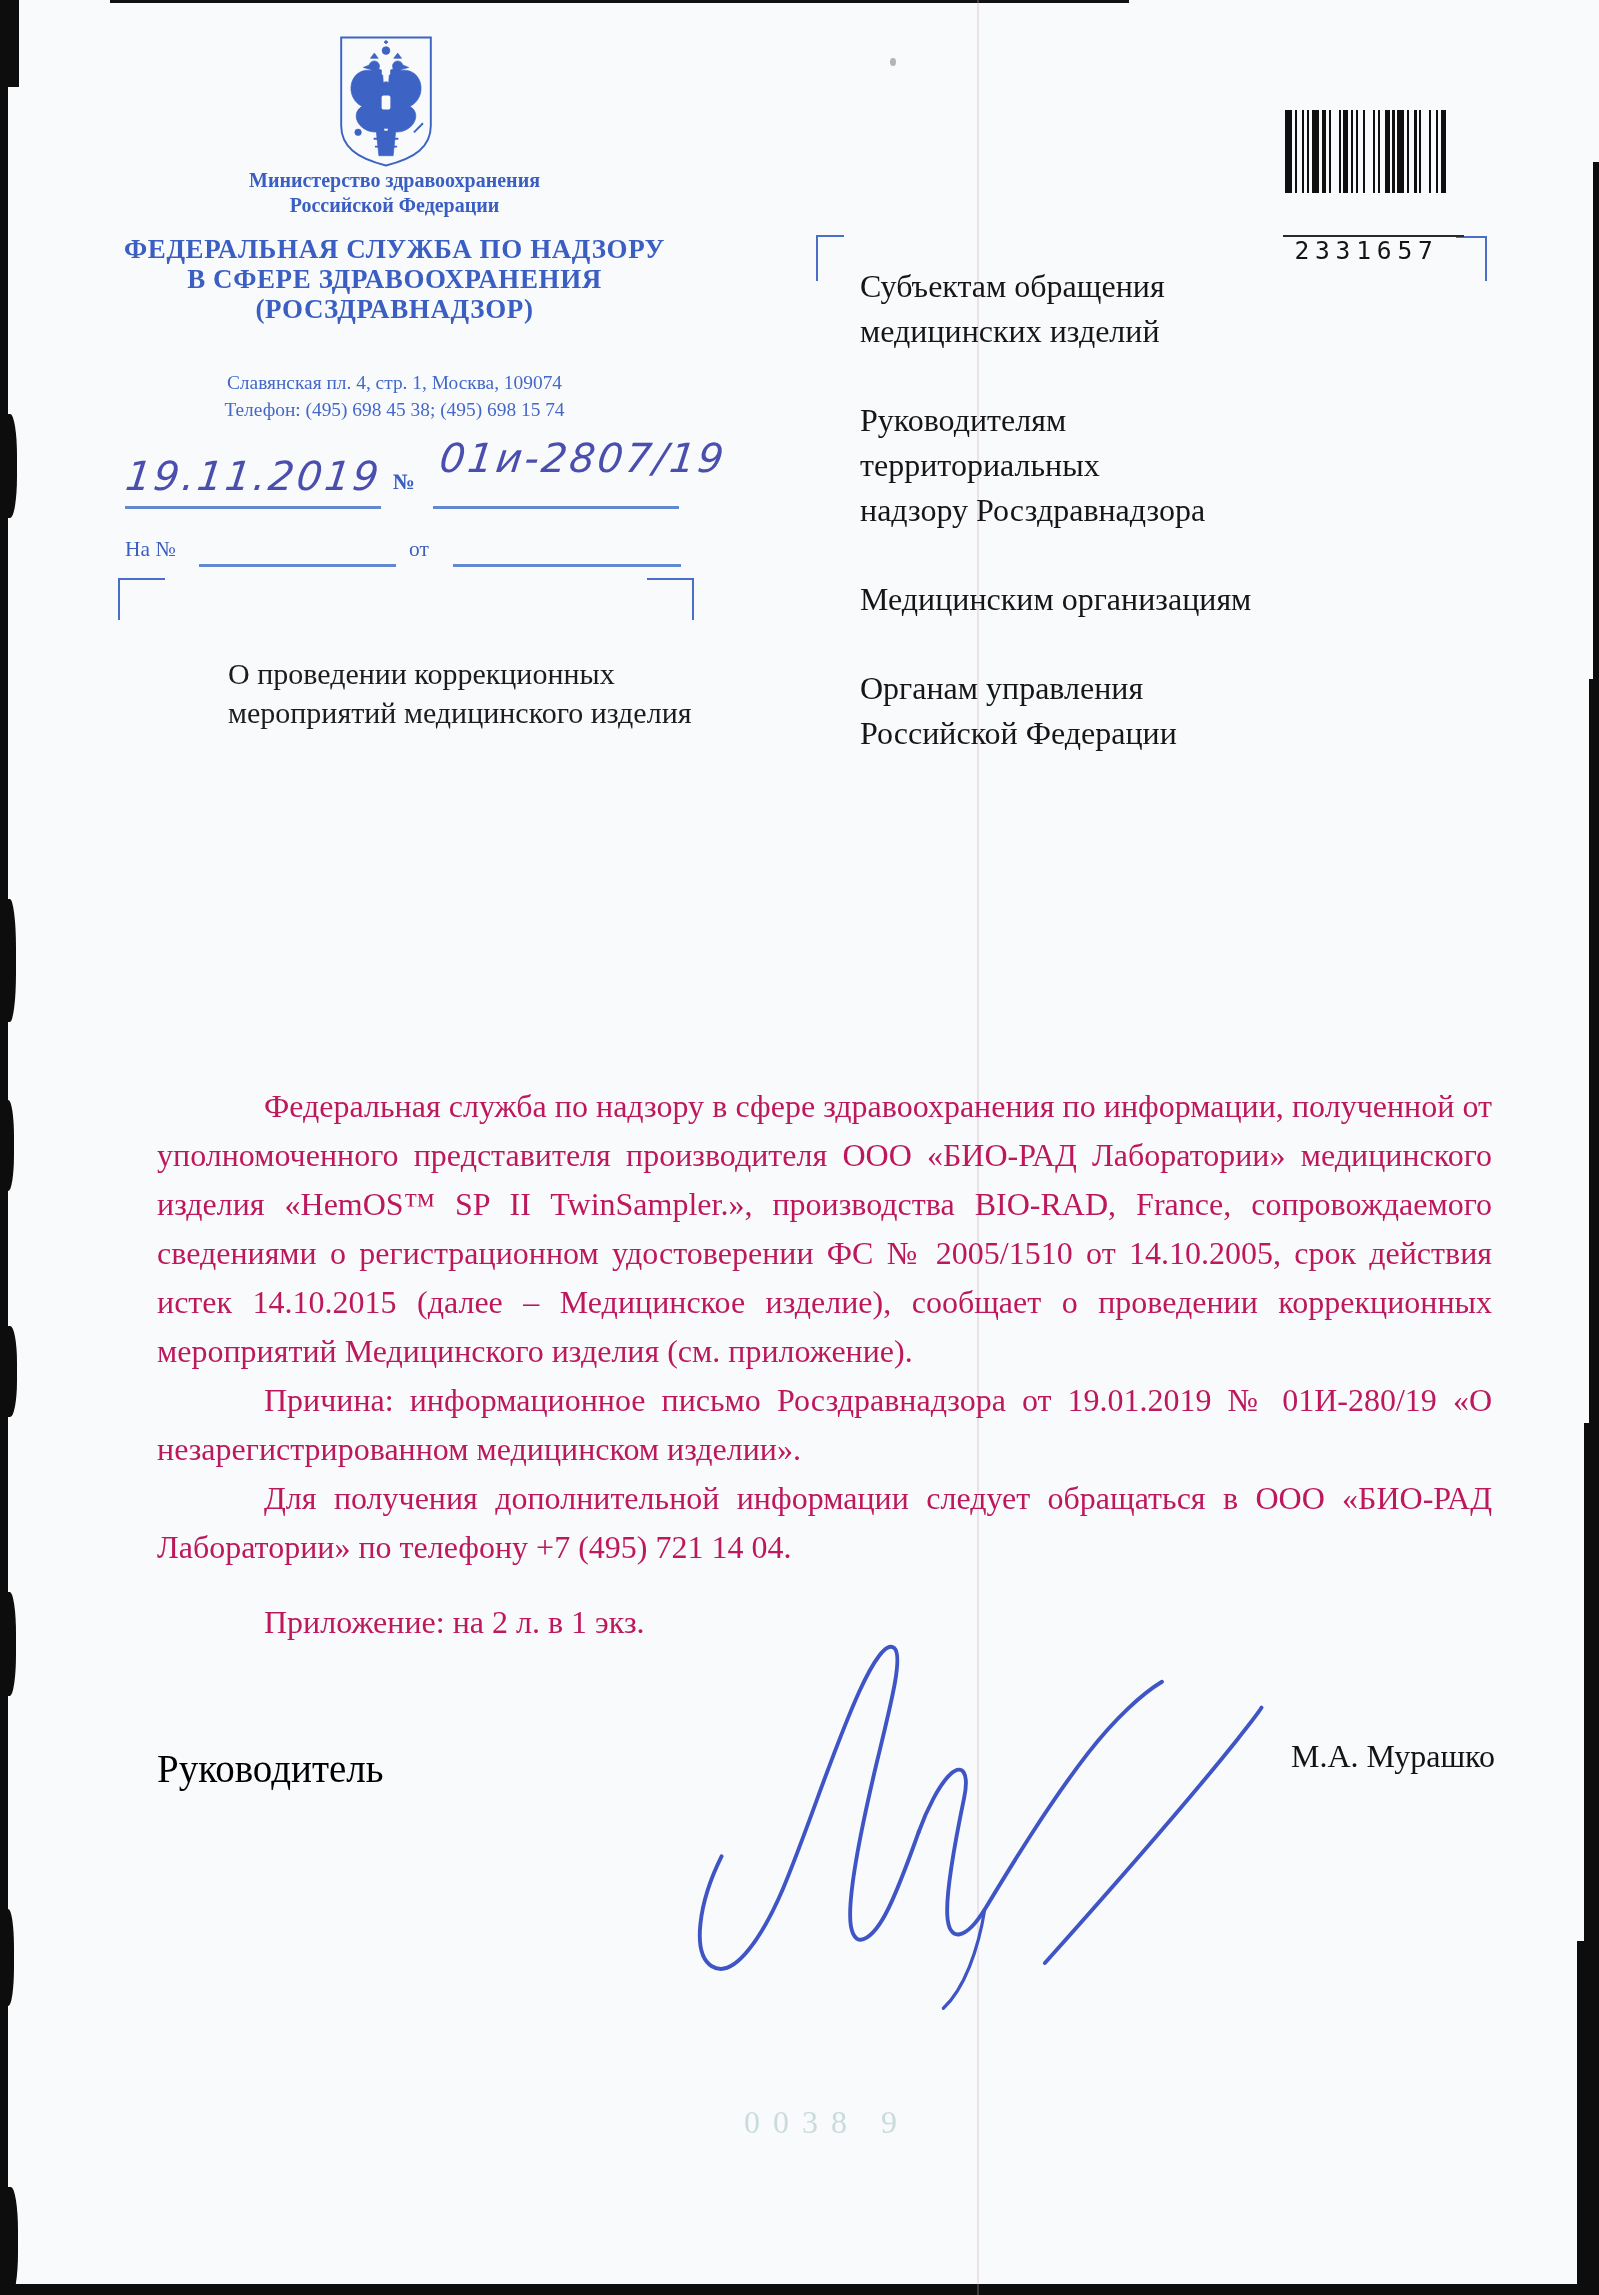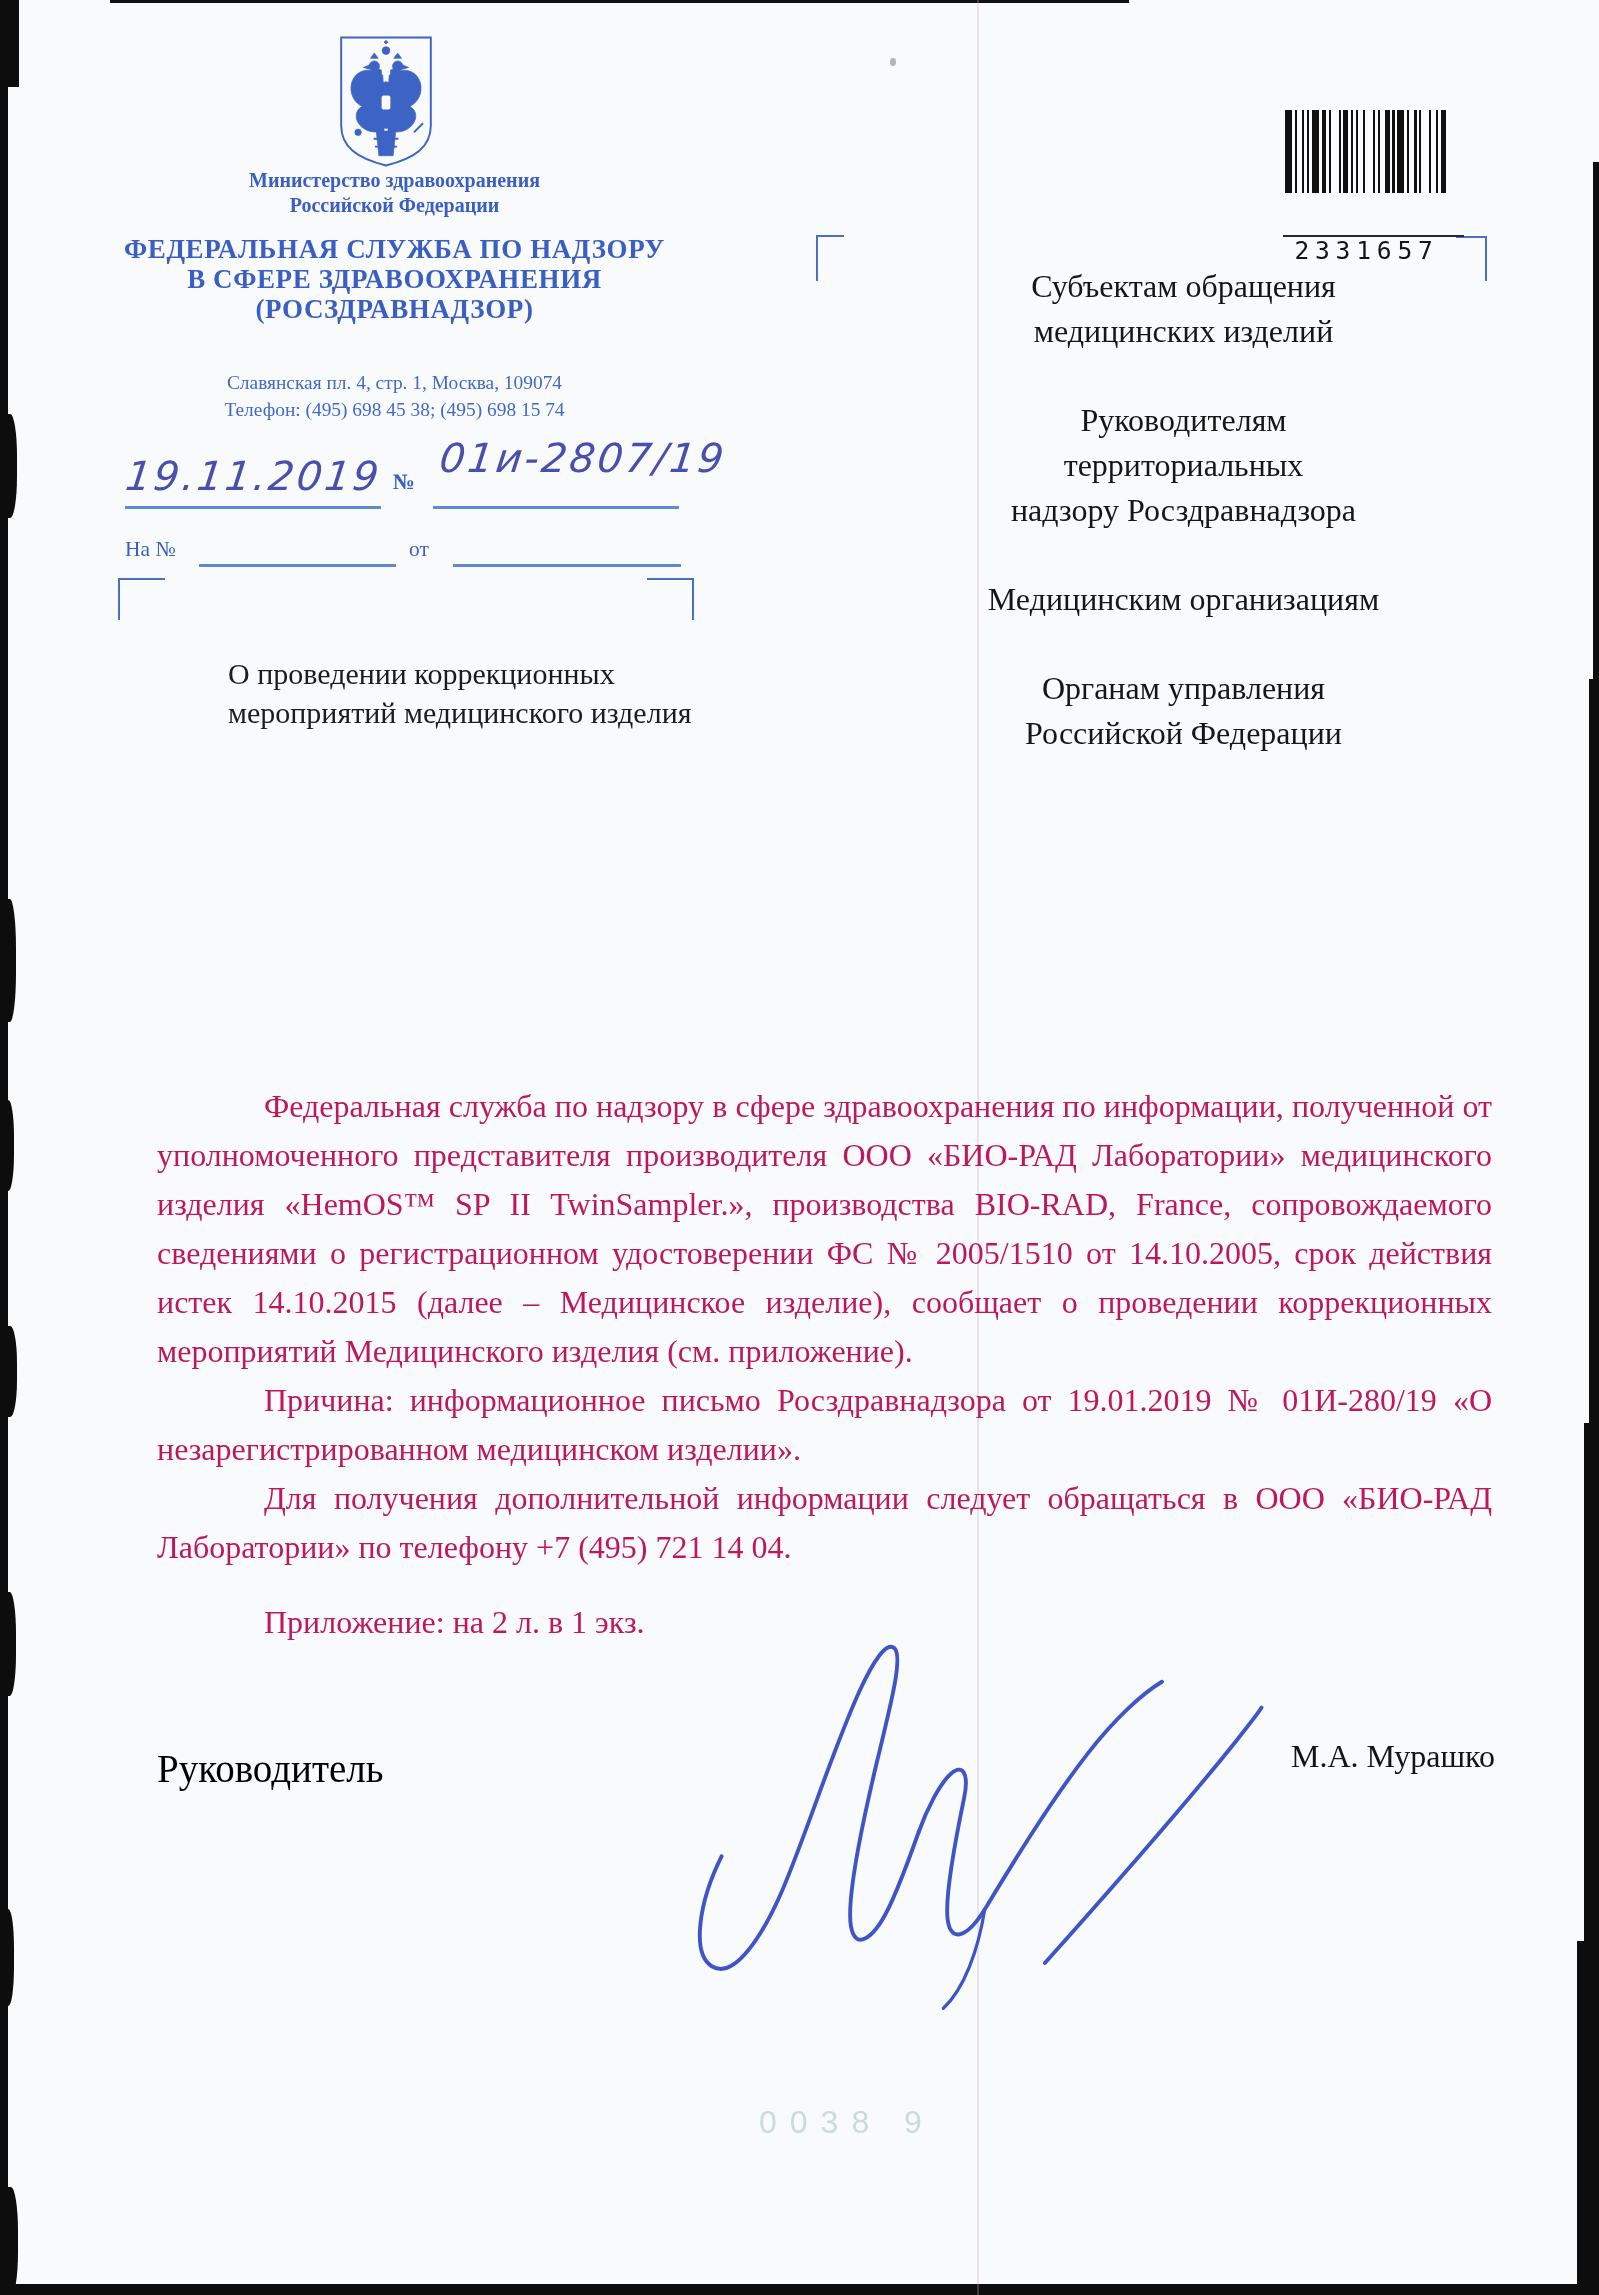--- a/index.html
+++ b/index.html
@@ -48,32 +48,32 @@
   .brk-addr-l{left:816px;top:235px;width:26px;height:44px;border-top-width:2.6px;border-left-width:2.6px;}
   .brk-addr-r{left:1456px;top:236px;width:28.5px;height:43px;border-top-width:2.6px;border-right-width:2.6px;}
   
   .subject{position:absolute;left:228px;top:616px;width:492px;font-size:30px;line-height:39px;color:#1c1c1c;margin-top:38px;}
   
   .barcode{position:absolute;left:1285px;top:110px;width:163px;height:83px;display:flex;align-items:stretch;}
   .barcode span{display:block;height:100%;}
   .barcode-num{position:absolute;left:1278px;top:192px;width:177px;text-align:center;font-family:"DejaVu Sans Mono", monospace;font-size:24.6px;letter-spacing:5.8px;color:#141414;margin-top:44px;}
   .barcode-line{position:absolute;left:1283px;top:235px;width:181px;height:1.9px;background:#2a2a2a;}
   
-  .recipients{position:absolute;left:860px;top:264px;width:647px;text-align:center;font-size:32px;line-height:45px;color:#161616;}
+  .recipients{position:absolute;left:860px;top:264px;width:647px;text-align:left;font-size:32px;line-height:45px;color:#161616;}
   .rgroup{margin-bottom:44px;}
   
   .body-text{position:absolute;left:157px;top:1082px;width:1335px;font-size:32px;line-height:49px;text-align:justify;color:#be185d;}
   .body-text p{margin:0;text-indent:107px;}
   .body-text p.attachment{margin-top:26px;}
   
   .position-label{position:absolute;left:157px;top:1746px;font-size:39px;color:#000000;}
   .signer-name{position:absolute;left:1291px;top:1738px;font-size:32px;color:#141414;white-space:nowrap;}
   .autograph{position:absolute;left:686px;top:1630px;width:582px;height:388px;}
   
-  .stamp-faint{position:absolute;left:744px;top:2104px;font-family:Liberation Sans, sans-serif;font-size:32px;letter-spacing:13px;color:rgba(110,162,155,0.34);margin-left:15px;}
+  .stamp-faint{position:absolute;left:744px;top:2104px;font-family:Liberation Serif, serif;font-size:32px;letter-spacing:13px;color:rgba(110,162,155,0.34);}
 </style>
 </head>
 <body>
 
 <div class="page">
 
   <div class="corner-tl"></div>
   <div class="edge-top-line"></div>
   <div class="edge-left"></div>
   <div class="blob" style="left:0;top:414px;width:17px;height:104px;"></div>

